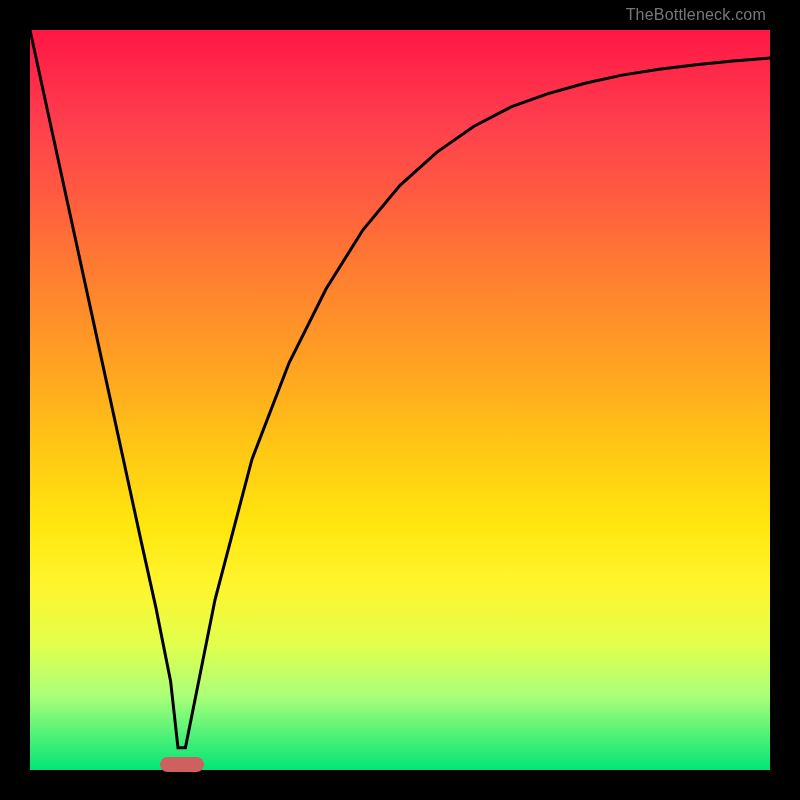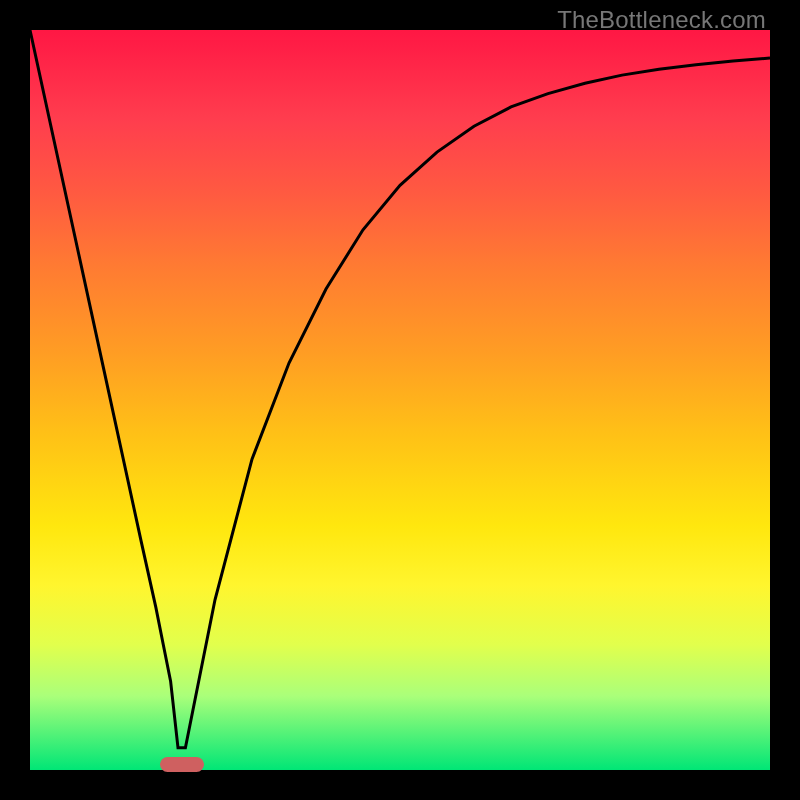--- a/index.html
+++ b/index.html
@@ -37,21 +37,21 @@
       #aaff7a 90%,
       #00e676 100%
     );
   }
   .watermark {
     position: absolute;
     top: 6px;
     right: 34px;
     color: #777;
     font-family: Arial, Helvetica, sans-serif;
-    font-size: 24px;
+    font-size: 16px;
     letter-spacing: 0.2px;
     user-select: none;
   }
   .marker {
     position: absolute;
     background: #cf6060;
     border-radius: 10px;
   }
   svg.curve {
     position: absolute;

